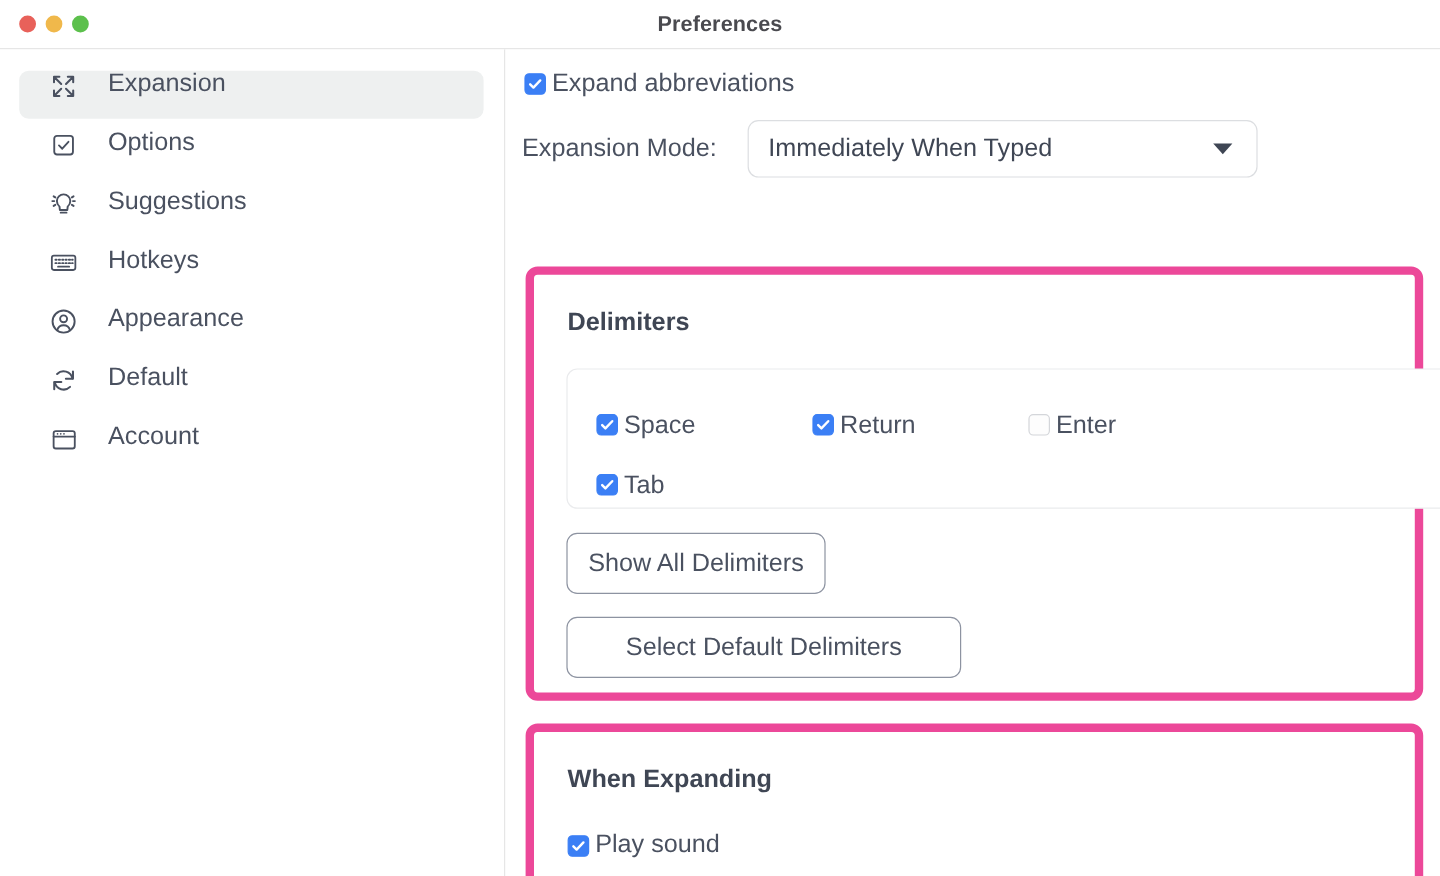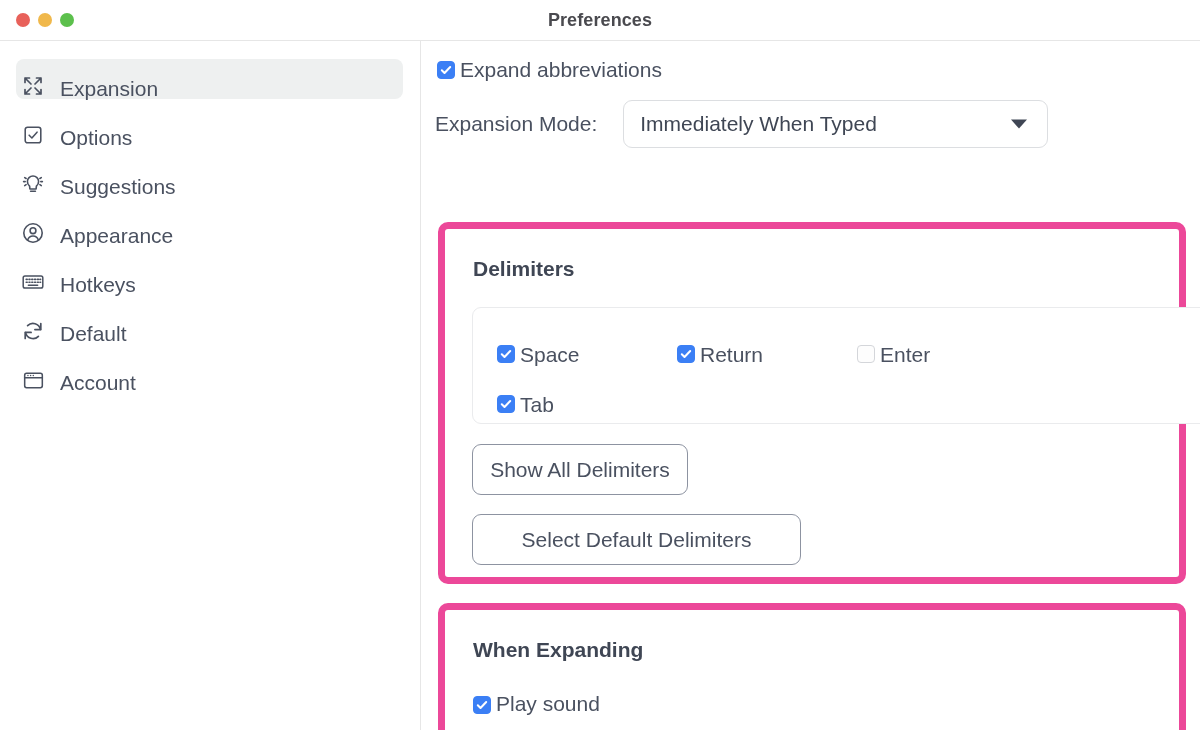--- a/index.html
+++ b/index.html
@@ -69,25 +69,25 @@
   
   .sidebar {
     width: 421px;
     min-width: 421px;
     background: #ffffff;
     border-right: 1px solid #e6e6e6;
     padding-top: 18px;
   }
   .nav-item {
     display: flex;
-    align-items: flex-end;
-    gap: 14px;
+    align-items: flex-start;
+    gap: 24px;
     height: 40px;
     margin: 0 17px 9px 16px;
-    padding: 0 4px;
+    padding: 0 24px;
     border-radius: 8px;
     color: #4a5160;
     cursor: default;
   }
   .nav-item.selected { background: #eef0f0; }
   .nav-icon {
     width: 26px;
     height: 26px;
     display: flex;
     align-items: center;
@@ -298,39 +298,39 @@
             <path d="M9.6 19.2 H14.4"></path>
             <path d="M2.6 9.6 H4.2 M3.7 5.6 L5.1 6.5 M3.7 13.6 L5.1 12.7"></path>
             <path d="M21.4 9.6 H19.8 M20.3 5.6 L18.9 6.5 M20.3 13.6 L18.9 12.7"></path>
           </svg>
         </span>
         <span class="nav-label">Suggestions</span>
       </div>
 
       <div class="nav-item">
         <span class="nav-icon">
-          <svg width="24" height="24" viewBox="0 0 24 24" fill="none" stroke="#4a5160" stroke-width="1.6" stroke-linecap="round" stroke-linejoin="round">
-            <circle cx="12" cy="12" r="9.2"></circle>
-            <circle cx="12" cy="9.7" r="2.9"></circle>
-            <path d="M6.6 19.2 C7.4 16.4 9.5 15 12 15 C14.5 15 16.6 16.4 17.4 19.2"></path>
-          </svg>
-        </span>
-        <span class="nav-label">Appearance</span>
-      </div>
-
-      <div class="nav-item">
-        <span class="nav-icon">
           <svg width="24" height="24" viewBox="0 0 24 24" fill="none" stroke="#4a5160" stroke-width="1.5" stroke-linecap="round" stroke-linejoin="round">
             <rect x="2.2" y="6" width="19.6" height="12" rx="1.8"></rect>
             <path d="M5.2 9.4 h1 M8 9.4 h1 M10.8 9.4 h1 M13.6 9.4 h1 M16.4 9.4 h1 M19 9.4 h0.6" stroke-width="1.6"></path>
             <path d="M5.2 12.3 h1 M8 12.3 h1 M10.8 12.3 h1 M13.6 12.3 h1 M16.4 12.3 h1 M19 12.3 h0.6" stroke-width="1.6"></path>
             <path d="M7.4 15.2 H16.6" stroke-width="1.6"></path>
           </svg>
         </span>
         <span class="nav-label">Hotkeys</span>
+      </div>
+
+      <div class="nav-item">
+        <span class="nav-icon">
+          <svg width="24" height="24" viewBox="0 0 24 24" fill="none" stroke="#4a5160" stroke-width="1.6" stroke-linecap="round" stroke-linejoin="round">
+            <circle cx="12" cy="12" r="9.2"></circle>
+            <circle cx="12" cy="9.7" r="2.9"></circle>
+            <path d="M6.6 19.2 C7.4 16.4 9.5 15 12 15 C14.5 15 16.6 16.4 17.4 19.2"></path>
+          </svg>
+        </span>
+        <span class="nav-label">Appearance</span>
       </div>
 
       <div class="nav-item">
         <span class="nav-icon">
           <svg width="24" height="24" viewBox="0 0 24 24" fill="none" stroke="#4a5160" stroke-width="1.7" stroke-linecap="round" stroke-linejoin="round">
             <path d="M19.4 10.4 A7.6 7.6 0 0 0 6.6 6.6"></path>
             <path d="M4.6 13.6 A7.6 7.6 0 0 0 17.4 17.4"></path>
             <path d="M19.8 4.6 L19.8 10.6 L13.9 10.6"></path>
             <path d="M4.2 19.4 L4.2 13.4 L10.1 13.4"></path>
           </svg>

